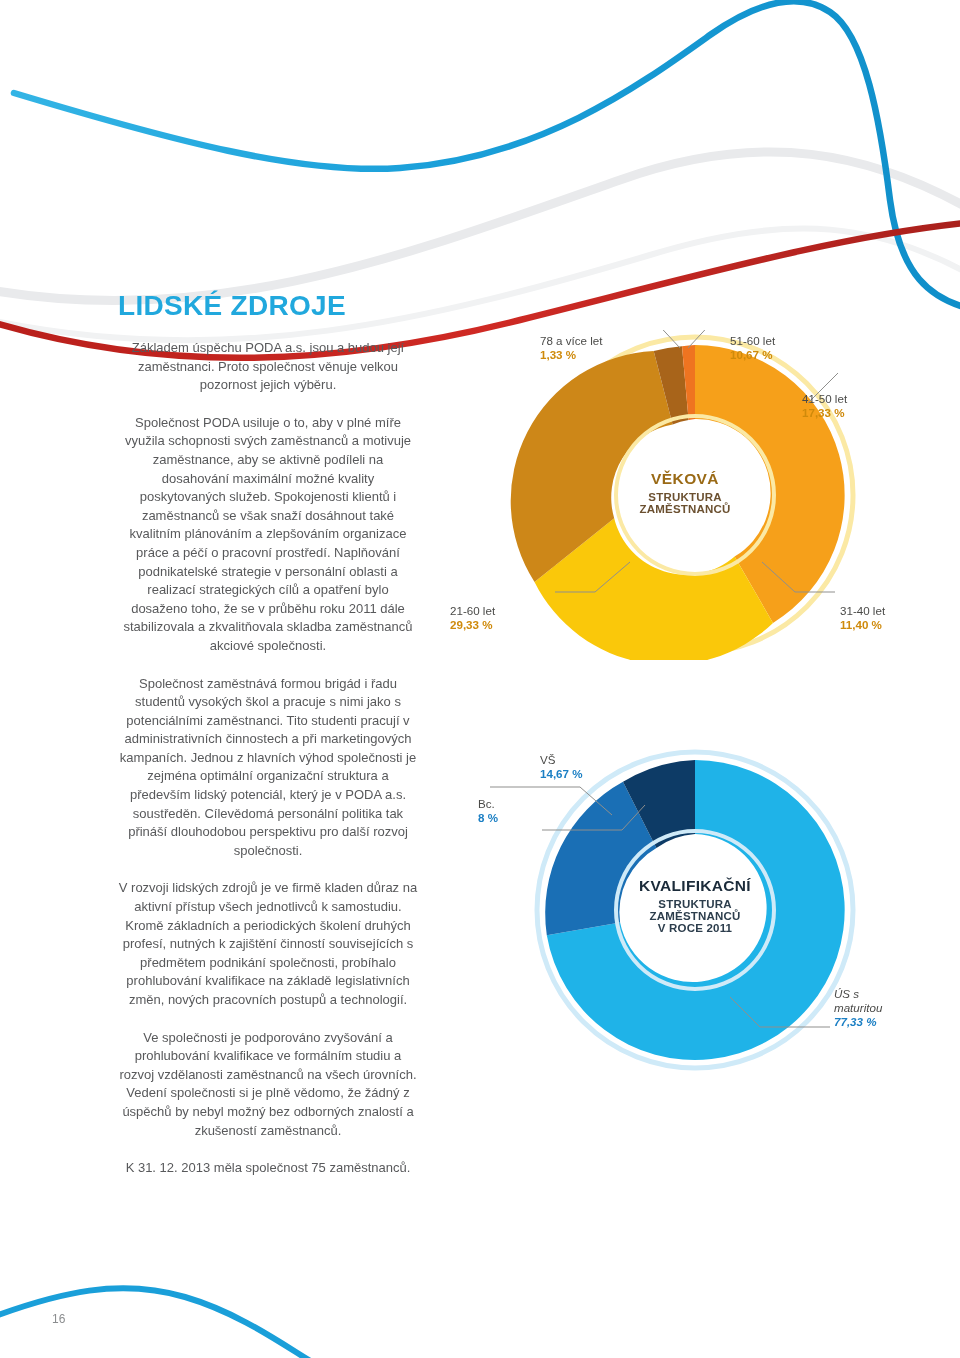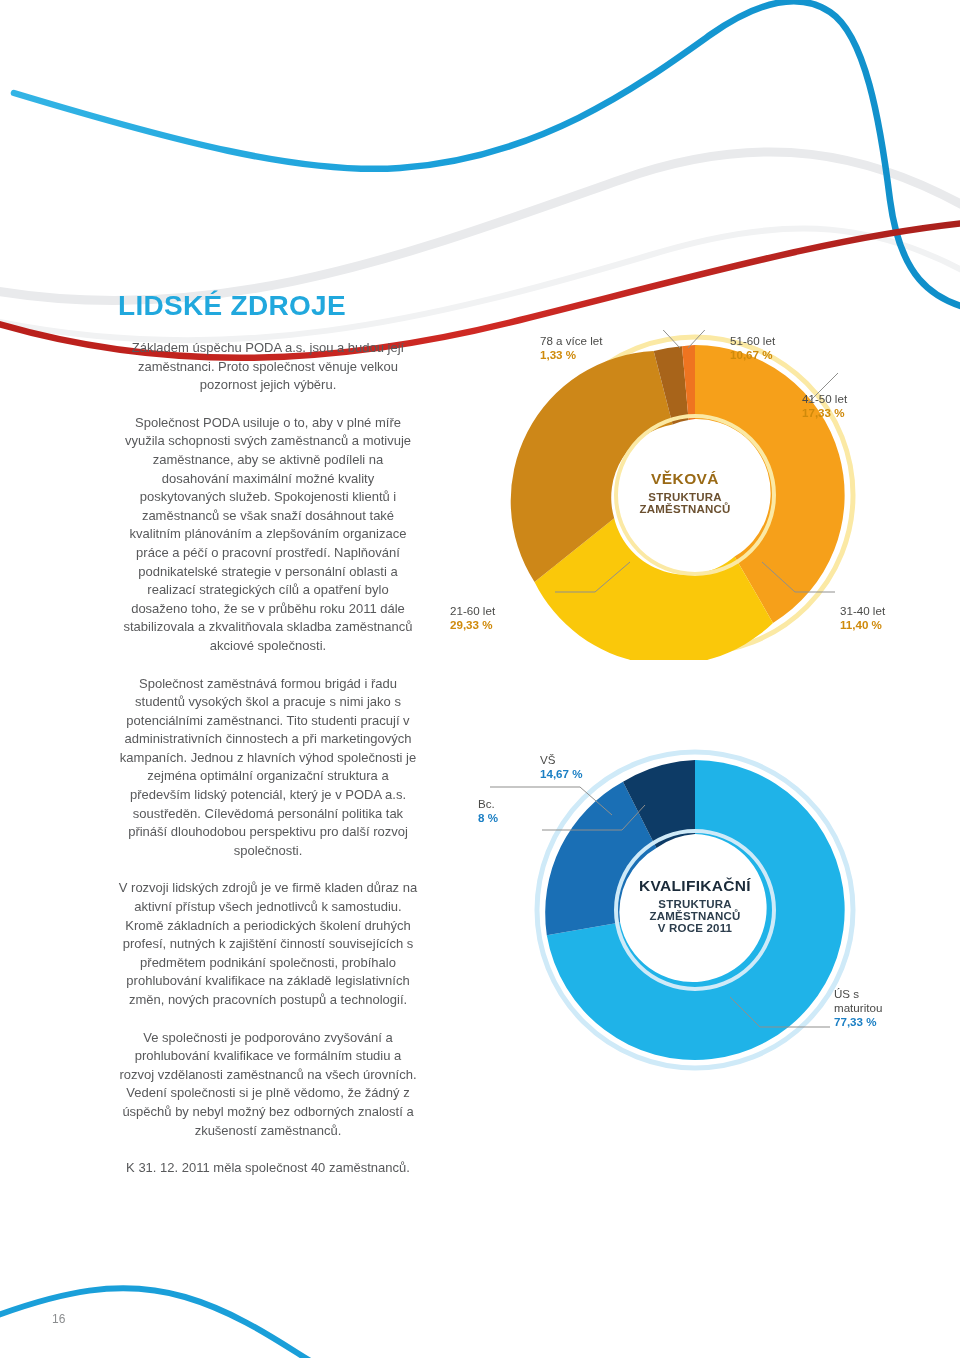--- a/index.html
+++ b/index.html
@@ -116,21 +116,21 @@
   </svg>
 
   <div class="text-col">
     <h1 class="section-title">LIDSKÉ ZDROJE</h1>
 
     <p class="body-p">Základem úspěchu PODA a.s. jsou a budou její zaměstnanci. Proto společnost věnuje velkou pozornost jejich výběru.</p>
     <p class="body-p">Společnost PODA usiluje o to, aby v plné míře využila schopnosti svých zaměstnanců a motivuje zaměstnance, aby se aktivně podíleli na dosahování maximální možné kvality poskytovaných služeb. Spokojenosti klientů i zaměstnanců se však snaží dosáhnout také kvalitním plánováním a zlepšováním organizace práce a péčí o pracovní prostředí. Naplňování podnikatelské strategie v personální oblasti a realizací strategických cílů a opatření bylo dosaženo toho, že se v průběhu roku 2011 dále stabilizovala a zkvalitňovala skladba zaměstnanců akciové společnosti.</p>
     <p class="body-p">Společnost zaměstnává formou brigád i řadu studentů vysokých škol a pracuje s nimi jako s potenciálními zaměstnanci. Tito studenti pracují v administrativních činnostech a při marketingových kampaních. Jednou z hlavních výhod společnosti je zejména optimální organizační struktura a především lidský potenciál, který je v PODA a.s. soustředěn. Cílevědomá personální politika tak přináší dlouhodobou perspektivu pro další rozvoj společnosti.</p>
     <p class="body-p">V rozvoji lidských zdrojů je ve firmě kladen důraz na aktivní přístup všech jednotlivců k samostudiu. Kromě základních a periodických školení druhých profesí, nutných k zajištění činností souvisejících s předmětem podnikání společnosti, probíhalo prohlubování kvalifikace na základě legislativních změn, nových pracovních postupů a technologií.</p>
     <p class="body-p">Ve společnosti je podporováno zvyšování a prohlubování kvalifikace ve formálním studiu a rozvoj vzdělanosti zaměstnanců na všech úrovních. Vedení společnosti si je plně vědomo, že žádný z úspěchů by nebyl možný bez odborných znalostí a zkušeností zaměstnanců.</p>
-    <p class="body-p last">K 31. 12. 2011 měla společnost 40 zaměstnanců.</p>
+    <p class="body-p last">K 31. 12. 2013 měla společnost 75 zaměstnanců.</p>
   </div>
 
   <div class="page-num">16</div>
 
   <div class="chart-wrap" id="chart-age">
     <svg class="chart-svg" viewBox="0 0 530 330" width="530" height="330" xmlns="http://www.w3.org/2000/svg">
 
       <circle cx="265" cy="165" r="158" fill="none" stroke="#fbe9a4" stroke-width="5"></circle>
 
       <g>
@@ -205,21 +205,21 @@
     </svg>
 
     <div class="lbl blue" style="left:110px; top:8px;">
       <span class="cat">VŠ</span>
       <span class="val">14,67 %</span>
     </div>
     <div class="lbl blue" style="left:48px; top:52px;">
       <span class="cat">Bc.</span>
       <span class="val">8 %</span>
     </div>
-    <div class="lbl blue" style="left:404px; top:242px;">
+    <div class="lbl blue" style="left:404px; top:242px;font-style:italic;">
       <span class="cat">ÚS s</span>
       <span class="cat">maturitou</span>
       <span class="val">77,33 %</span>
     </div>
 
     <div style="position:absolute; left:175px; top:132px; width:180px; text-align:center;">
       <div style="font-size:15.5px; font-weight:bold; color:#1b2b3a; letter-spacing:0.3px;">KVALIFIKAČNÍ</div>
       <div style="font-size:11.5px; font-weight:bold; color:#2c3d4c; letter-spacing:0.2px; margin-top:3px;">STRUKTURA</div>
       <div style="font-size:11.5px; font-weight:bold; color:#2c3d4c; letter-spacing:0.2px;">ZAMĚSTNANCŮ</div>
       <div style="font-size:11.5px; font-weight:bold; color:#2c3d4c; letter-spacing:0.2px;">V ROCE 2011</div>

